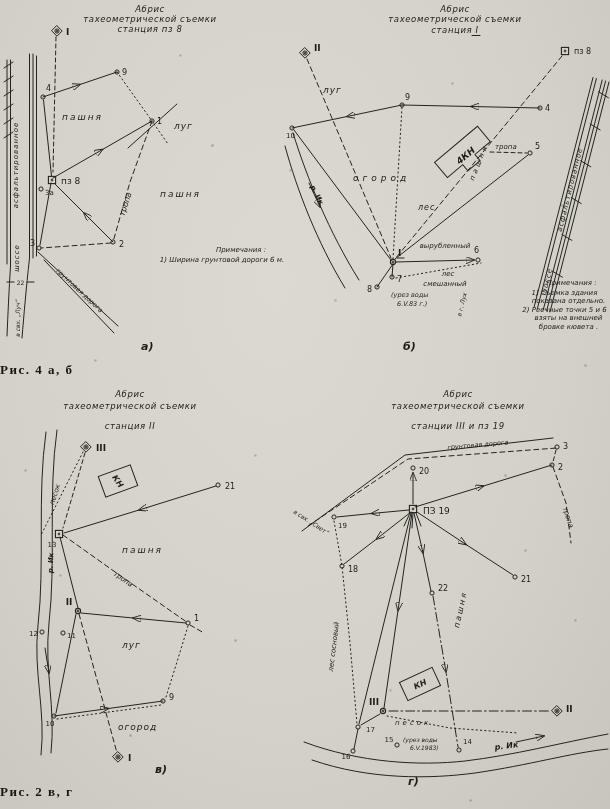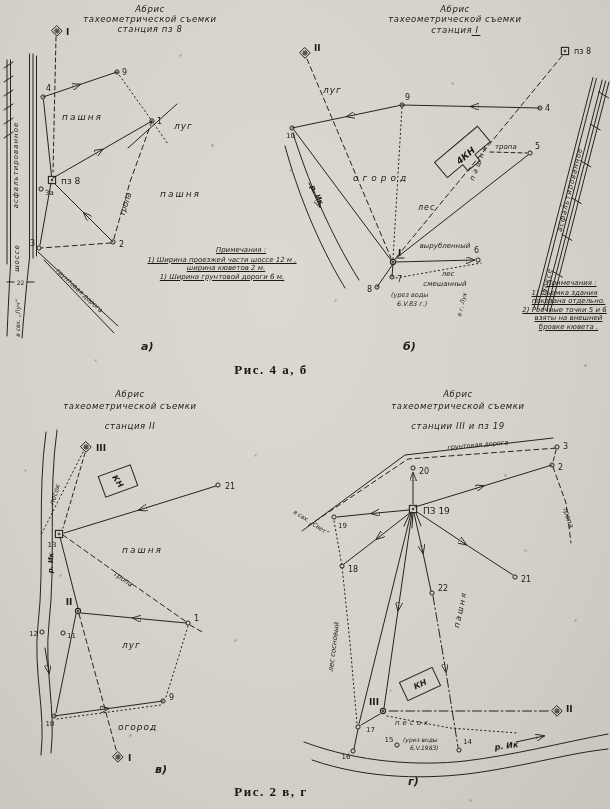--- a/index.html
+++ b/index.html
@@ -20,25 +20,25 @@
   .t{font:italic 8px "DejaVu Sans",sans-serif;}
   .t9{font:italic 9px "DejaVu Sans",sans-serif;}
   .t7{font:italic 7px "DejaVu Sans",sans-serif;}
   .t65{font:italic 6.5px "DejaVu Sans",sans-serif;}
   .t6{font:italic 6px "DejaVu Sans",sans-serif;}
   .ti{font:italic 8.5px "DejaVu Sans",sans-serif;letter-spacing:.6px;}
   .b{font-weight:bold;}
   .up{font-style:normal;}
   .ls1{letter-spacing:1px;}.ls2{letter-spacing:2px;}.ls3{letter-spacing:3px;}.ls4{letter-spacing:4px;}
   .mid{text-anchor:middle;}
-  .notes{position:absolute;font:italic 7px "DejaVu Sans",sans-serif;line-height:1.22;color:#1d1c19;text-decoration:underline;}
+  .notes{position:absolute;font:italic 7px "DejaVu Sans",sans-serif;line-height:1.22;color:#1d1c19;}
   .notes-h{margin-left:38px;margin-bottom:1px;}
   .note-line{text-indent:-8px;padding-left:8px;}
   .corner{position:absolute;font:italic bold 11px "DejaVu Sans",sans-serif;color:#1d1c19;}
-  .cap{position:absolute;left:8px;width:526px;text-align:center;
+  .cap{position:absolute;left:0;width:526px;
        font:bold 13px "Liberation Serif",serif;color:#17160f;letter-spacing:1.5px;}
   .specks{position:absolute;inset:0;pointer-events:none;width:1px;height:1px;
     box-shadow:212px 145px 0 .6px rgba(50,48,42,.35), 452px 83px 0 .5px rgba(50,48,42,.3),
       561px 205px 0 .6px rgba(50,48,42,.3), 95px 360px 0 .5px rgba(50,48,42,.3),
       335px 300px 0 .6px rgba(50,48,42,.25), 585px 365px 0 .6px rgba(50,48,42,.3),
       255px 455px 0 .5px rgba(50,48,42,.3), 505px 475px 0 .6px rgba(50,48,42,.3),
       60px 575px 0 .5px rgba(50,48,42,.3), 235px 640px 0 .6px rgba(50,48,42,.3),
       575px 620px 0 .5px rgba(50,48,42,.3), 130px 735px 0 .6px rgba(50,48,42,.3),
       470px 800px 0 .5px rgba(50,48,42,.3), 390px 690px 0 .5px rgba(50,48,42,.25),
       180px 55px 0 .5px rgba(50,48,42,.3), 525px 550px 0 .5px rgba(50,48,42,.3),
@@ -140,21 +140,20 @@
       <text class="t up" x="30" y="246">3</text>
 
       <text class="t9 ls2" x="62" y="120">пашня</text>
       <text class="t9 ls1" x="174" y="129">луг</text>
       <text class="t9 ls2" x="160" y="197">пашня</text>
       <text class="t mid" transform="rotate(-72 128 205)" x="128" y="205">тропа</text>
     </svg>
 
     <div class="notes" style="left:146px;top:246px;width:152px">
       <div class="notes-h">Примечания :</div>
-      <div class="note-line">1) Ширина проезжей части шоссе 12 м , ширина кюветов 2 м.</div>
       <div class="note-line">1) Ширина грунтовой дороги 6 м.</div>
     </div>
     <div class="corner" style="left:141px;top:340px">а)</div>
   </div>
 
   <div class="panel" style="left:285px;top:0;width:325px;height:380px">
     <svg class="sheet" width="325" height="380" viewBox="0 0 325 380">
       <text class="ti mid" x="170" y="12">Абрис</text>
       <text class="ti mid" x="170" y="22">тахеометрической съемки</text>
       <text class="ti mid" x="170" y="33">станция I</text>

